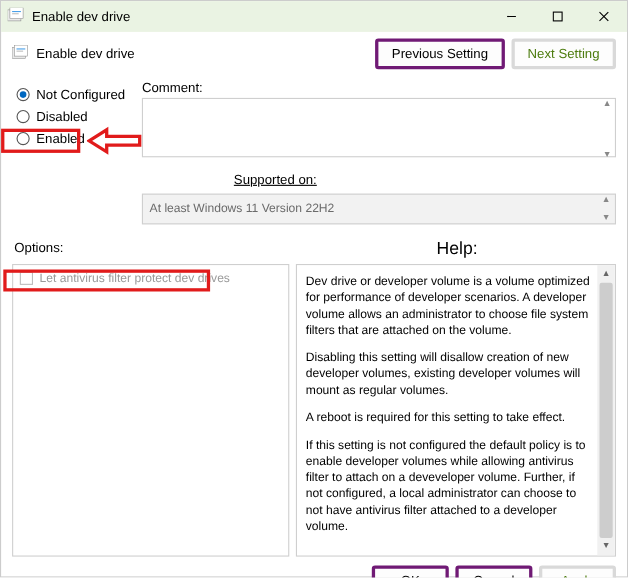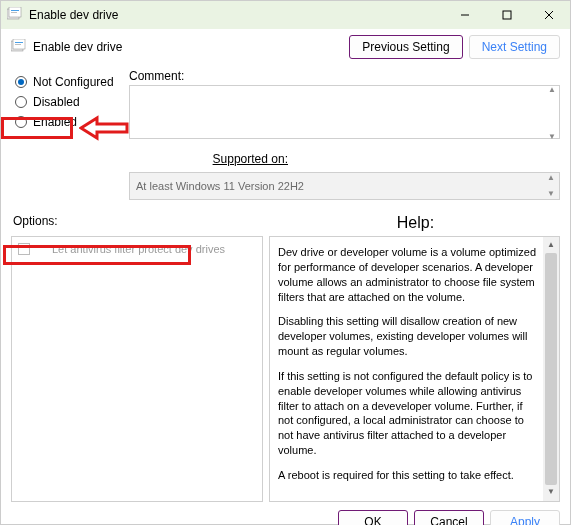--- a/index.html
+++ b/index.html
@@ -6,22 +6,22 @@
   body { margin: 0; background: #f0f0f0; font-size: 12px; color: #000; }
   .window { width: 571px; height: 525px; background: #fff; display: flex; flex-direction: column; border: 1px solid #ccc; }
   .titlebar { height: 28px; background: #eaf3e3; display: flex; align-items: center; padding: 0 0 0 6px; }
   .titlebar .app-icon { width: 16px; height: 16px; margin-right: 6px; }
   .titlebar .title { flex: 1; font-size: 12px; }
   .titlebar .winbtn { width: 42px; height: 28px; display: flex; align-items: center; justify-content: center; cursor: pointer; }
   .content { flex: 1; padding: 6px 10px 8px 10px; display: flex; flex-direction: column; position: relative; }
   .row-head { display: flex; align-items: center; margin-bottom: 4px; }
   .row-head .app-icon { width: 16px; height: 16px; margin-right: 6px; }
   .row-head .policy-name { flex: 1; font-size: 12px; }
-  .btn { background: #fdfdfd; border: 1px solid #701a75; border-radius: 3px; padding: 4px 12px; font-size: 12px; cursor: pointer; }
-  .btn.disabled { color: #3b82f6; border-color: #d9d9d9; cursor: default; }
+  .btn { background: #fdfdfd; border: 3px solid #701a75; border-radius: 3px; padding: 4px 12px; font-size: 12px; cursor: pointer; }
+  .btn.disabled { color: #4d7c0f; border-color: #d9d9d9; cursor: default; }
   .settings-row { display: flex; margin-top: 6px; }
   .radio-col { width: 118px; padding-top: 6px; padding-left: 4px; position: relative; text-align: right; }
   .radio-item { display: flex; align-items: center; margin-bottom: 6px; font-size: 12px; }
   .radio-circle { width: 12px; height: 12px; border: 1px solid #555; border-radius: 50%; margin-right: 6px; display: flex; align-items: center; justify-content: center; }
   .radio-circle.selected::after { content: ""; width: 6px; height: 6px; background: #0067c0; border-radius: 50%; }
   .fields-col { flex: 1; }
   .field-label { display: block; font-size: 12px; margin-bottom: 2px; }
   .comment-wrap { position: relative; }
   .comment-box { width: 100%; height: 54px; border: 1px solid #cfcfcf; background: #fff; font-size: 12px; padding: 4px; resize: none; }
   .spin-arrows { position: absolute; right: 1px; top: 1px; bottom: 1px; width: 14px; display: flex; flex-direction: column; justify-content: space-between; }
@@ -36,21 +36,21 @@
   .mid-labels .right-lbl { flex: 1; font-size: 16px; padding-left: 4px; text-align: center; }
   .panes { display: flex; flex: 1; margin-top: 4px; gap: 6px; min-height: 0; }
   .pane { border: 1px solid #cfcfcf; background: #fff; position: relative; overflow: hidden; }
   .pane.left { width: 252px; padding: 6px; }
   .pane.right { flex: 1; padding: 8px 22px 8px 8px; font-size: 11px; line-height: 1.35; overflow-y: hidden; }
   .pane.right .para { margin-bottom: 10px; }
   .scrollbar-v { position: absolute; right: 0; top: 0; bottom: 0; width: 16px; background: #f1f1f1; display: flex; flex-direction: column; }
   .scrollbar-v .sb-btn { height: 16px; display: flex; align-items: center; justify-content: center; font-size: 8px; color: #666; }
   .scrollbar-v .sb-track { flex: 1; position: relative; }
   .scrollbar-v .sb-thumb { position: absolute; left: 2px; right: 2px; top: 0; height: 100%; background: #cdcdcd; border-radius: 2px; }
-  .checkbox-item { display: flex; align-items: flex-end; font-size: 11px; color: #9a9a9a; gap: 16px; }
+  .checkbox-item { display: flex; align-items: flex-end; font-size: 11px; color: #9a9a9a; }
   .checkbox-sq { width: 12px; height: 12px; border: 1px solid #bcbcbc; margin-right: 6px; background: #fff; }
   .footer { display: flex; justify-content: flex-end; gap: 6px; padding-top: 8px; }
   
   .hl-box { position: absolute; border: 3px solid #e11b1b; pointer-events: none; }
   .hl-enabled { left: 0px; top: 88px; width: 72px; height: 22px; }
   .hl-options { left: 2px; top: 216px; width: 188px; height: 20px; }
   .arrow-svg { position: absolute; left: 78px; top: 84px; }
 </style>
 </head>
 <body>
@@ -150,22 +150,22 @@
     <div class="panes">
       <div class="pane left">
         <div class="checkbox-item">
           <span class="checkbox-sq"></span>
           <span>Let antivirus filter protect dev drives</span>
         </div>
       </div>
       <div class="pane right">
         <div class="para">Dev drive or developer volume is a volume optimized for performance of developer scenarios. A developer volume allows an administrator to choose file system filters that are attached on the volume.</div>
         <div class="para">Disabling this setting will disallow creation of new developer volumes, existing developer volumes will mount as regular volumes.</div>
+        <div class="para">A reboot is required for this setting to take effect.</div>
         <div class="para">If this setting is not configured the default policy is to enable developer volumes while allowing antivirus filter to attach on a deveveloper volume.  Further, if not configured, a local administrator can choose to not have antivirus filter attached to a developer volume.</div>
-        <div class="para">A reboot is required for this setting to take effect.</div>
         <div class="scrollbar-v">
           <div class="sb-btn">▲</div>
           <div class="sb-track">
               <div class="sb-thumb"></div>
             </div>
           <div class="sb-btn">▼</div>
         </div>
       </div>
     </div>
 

